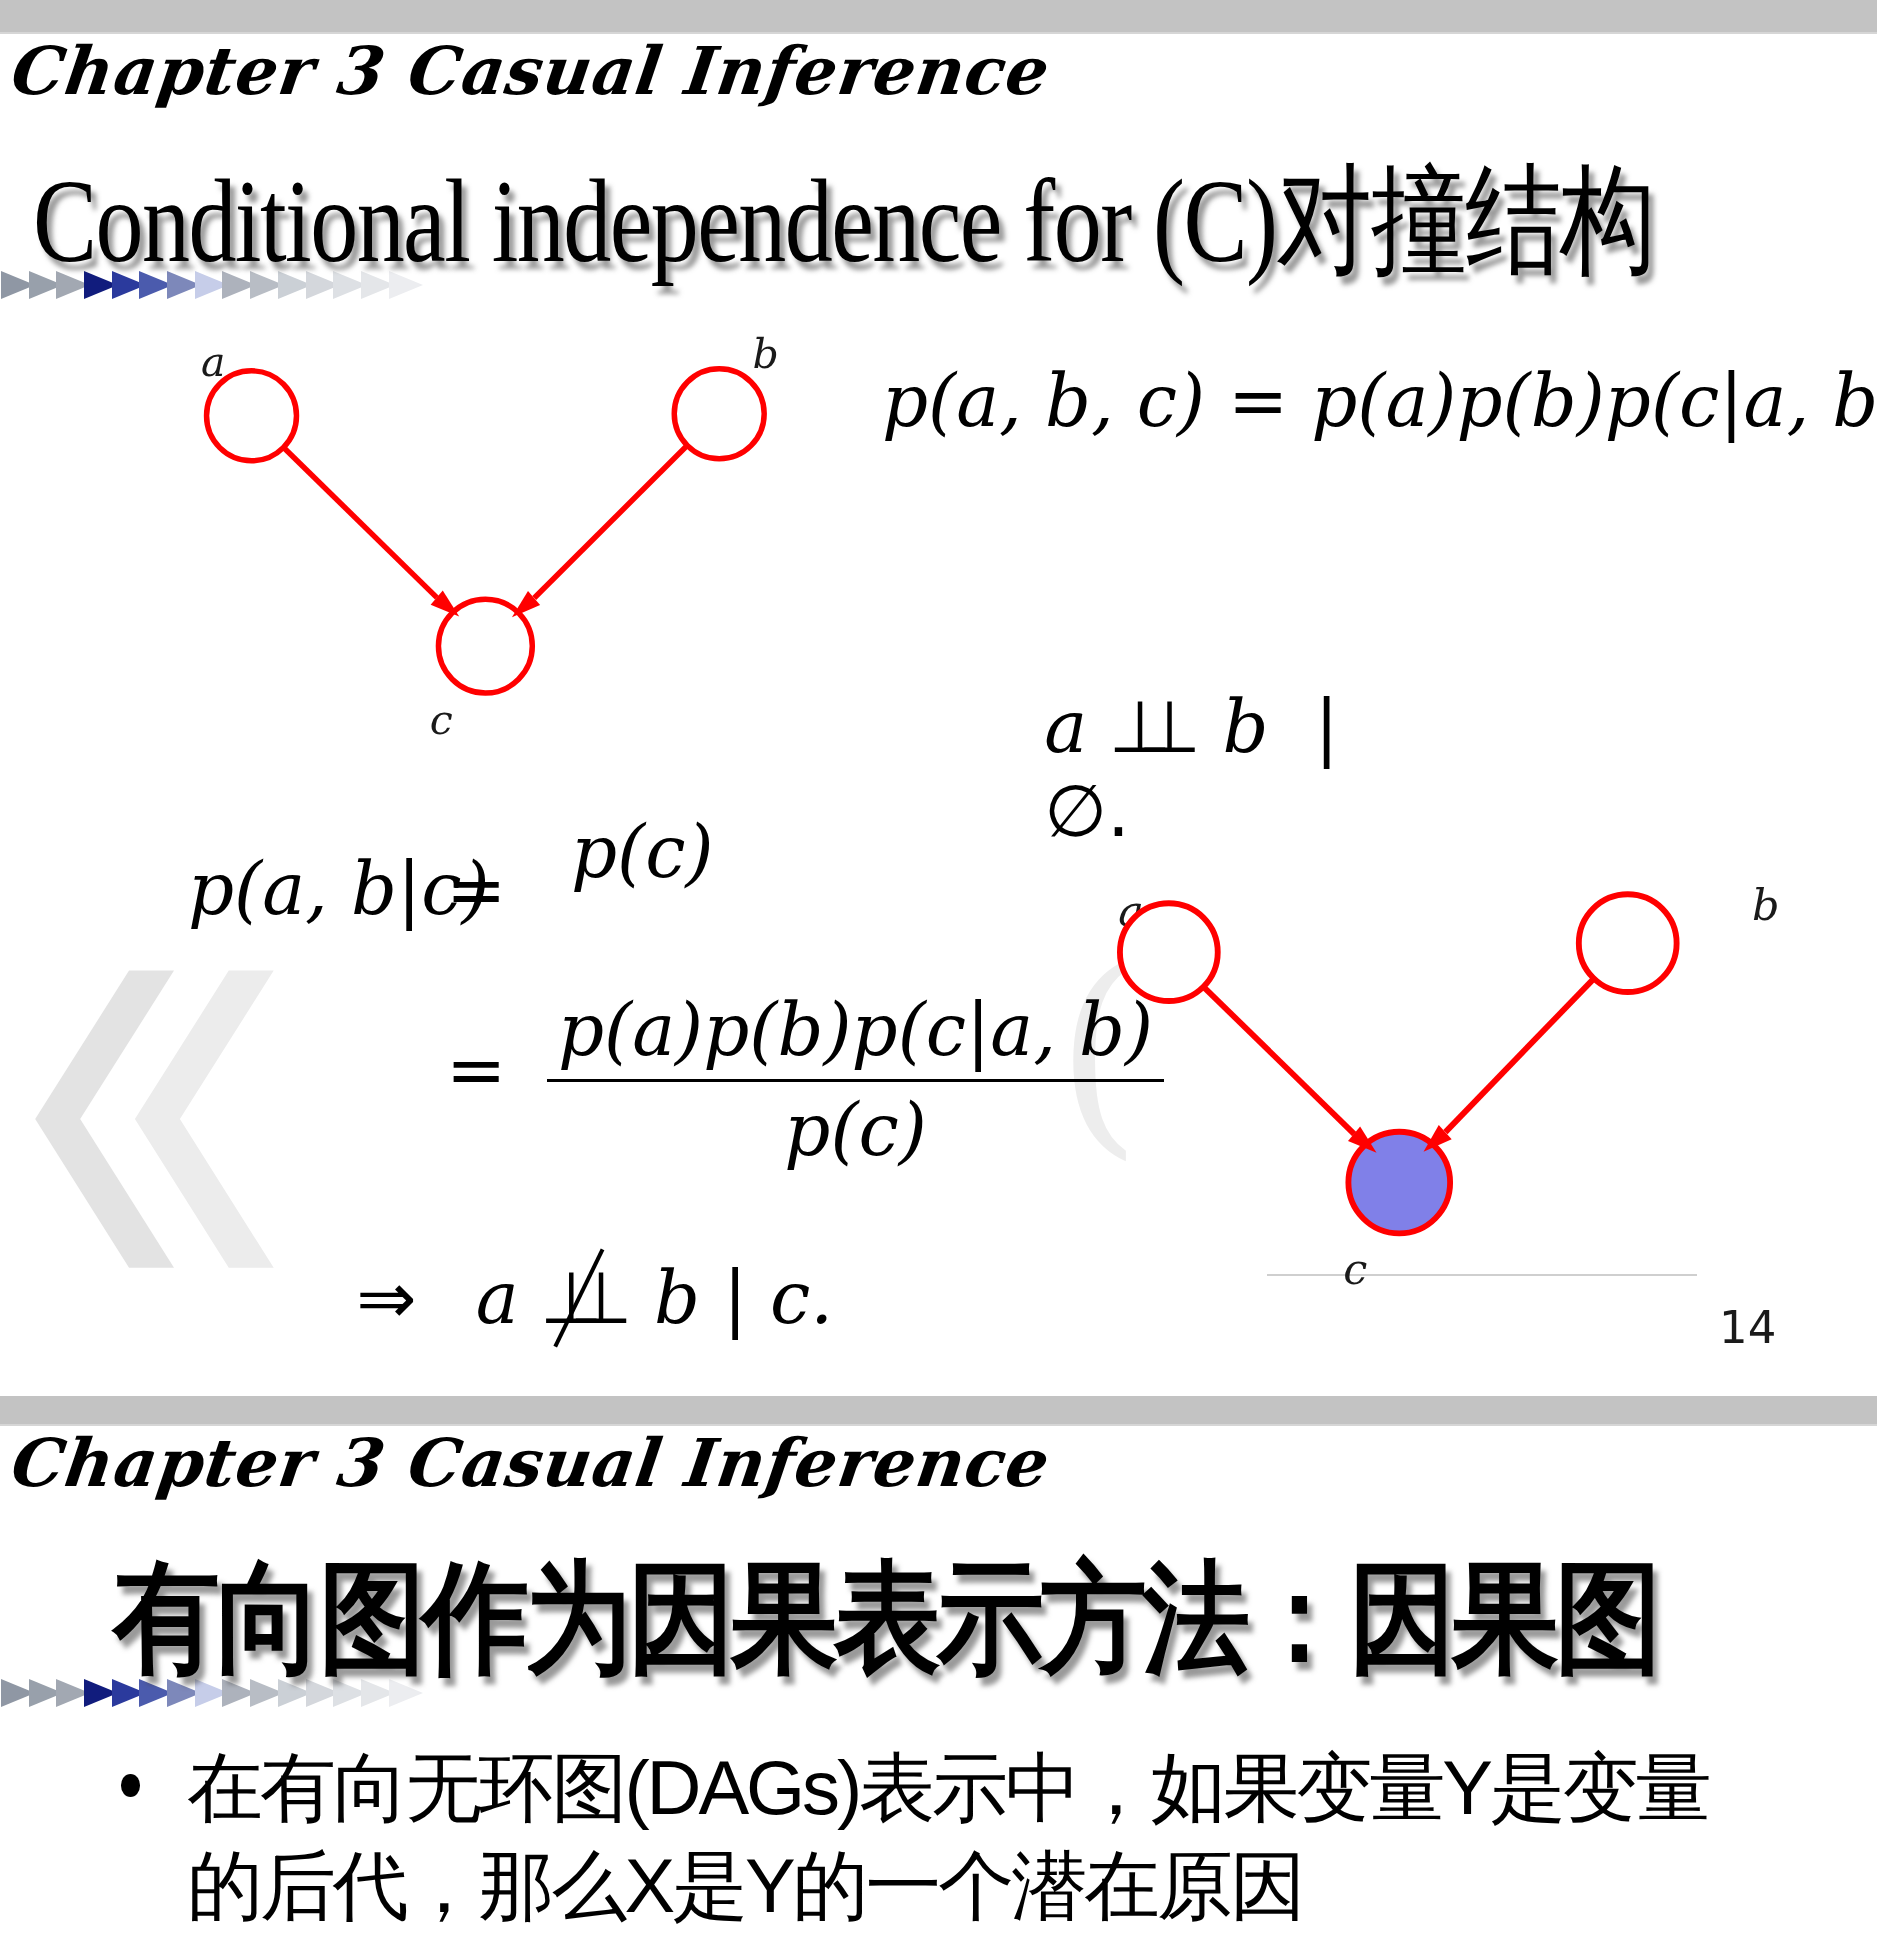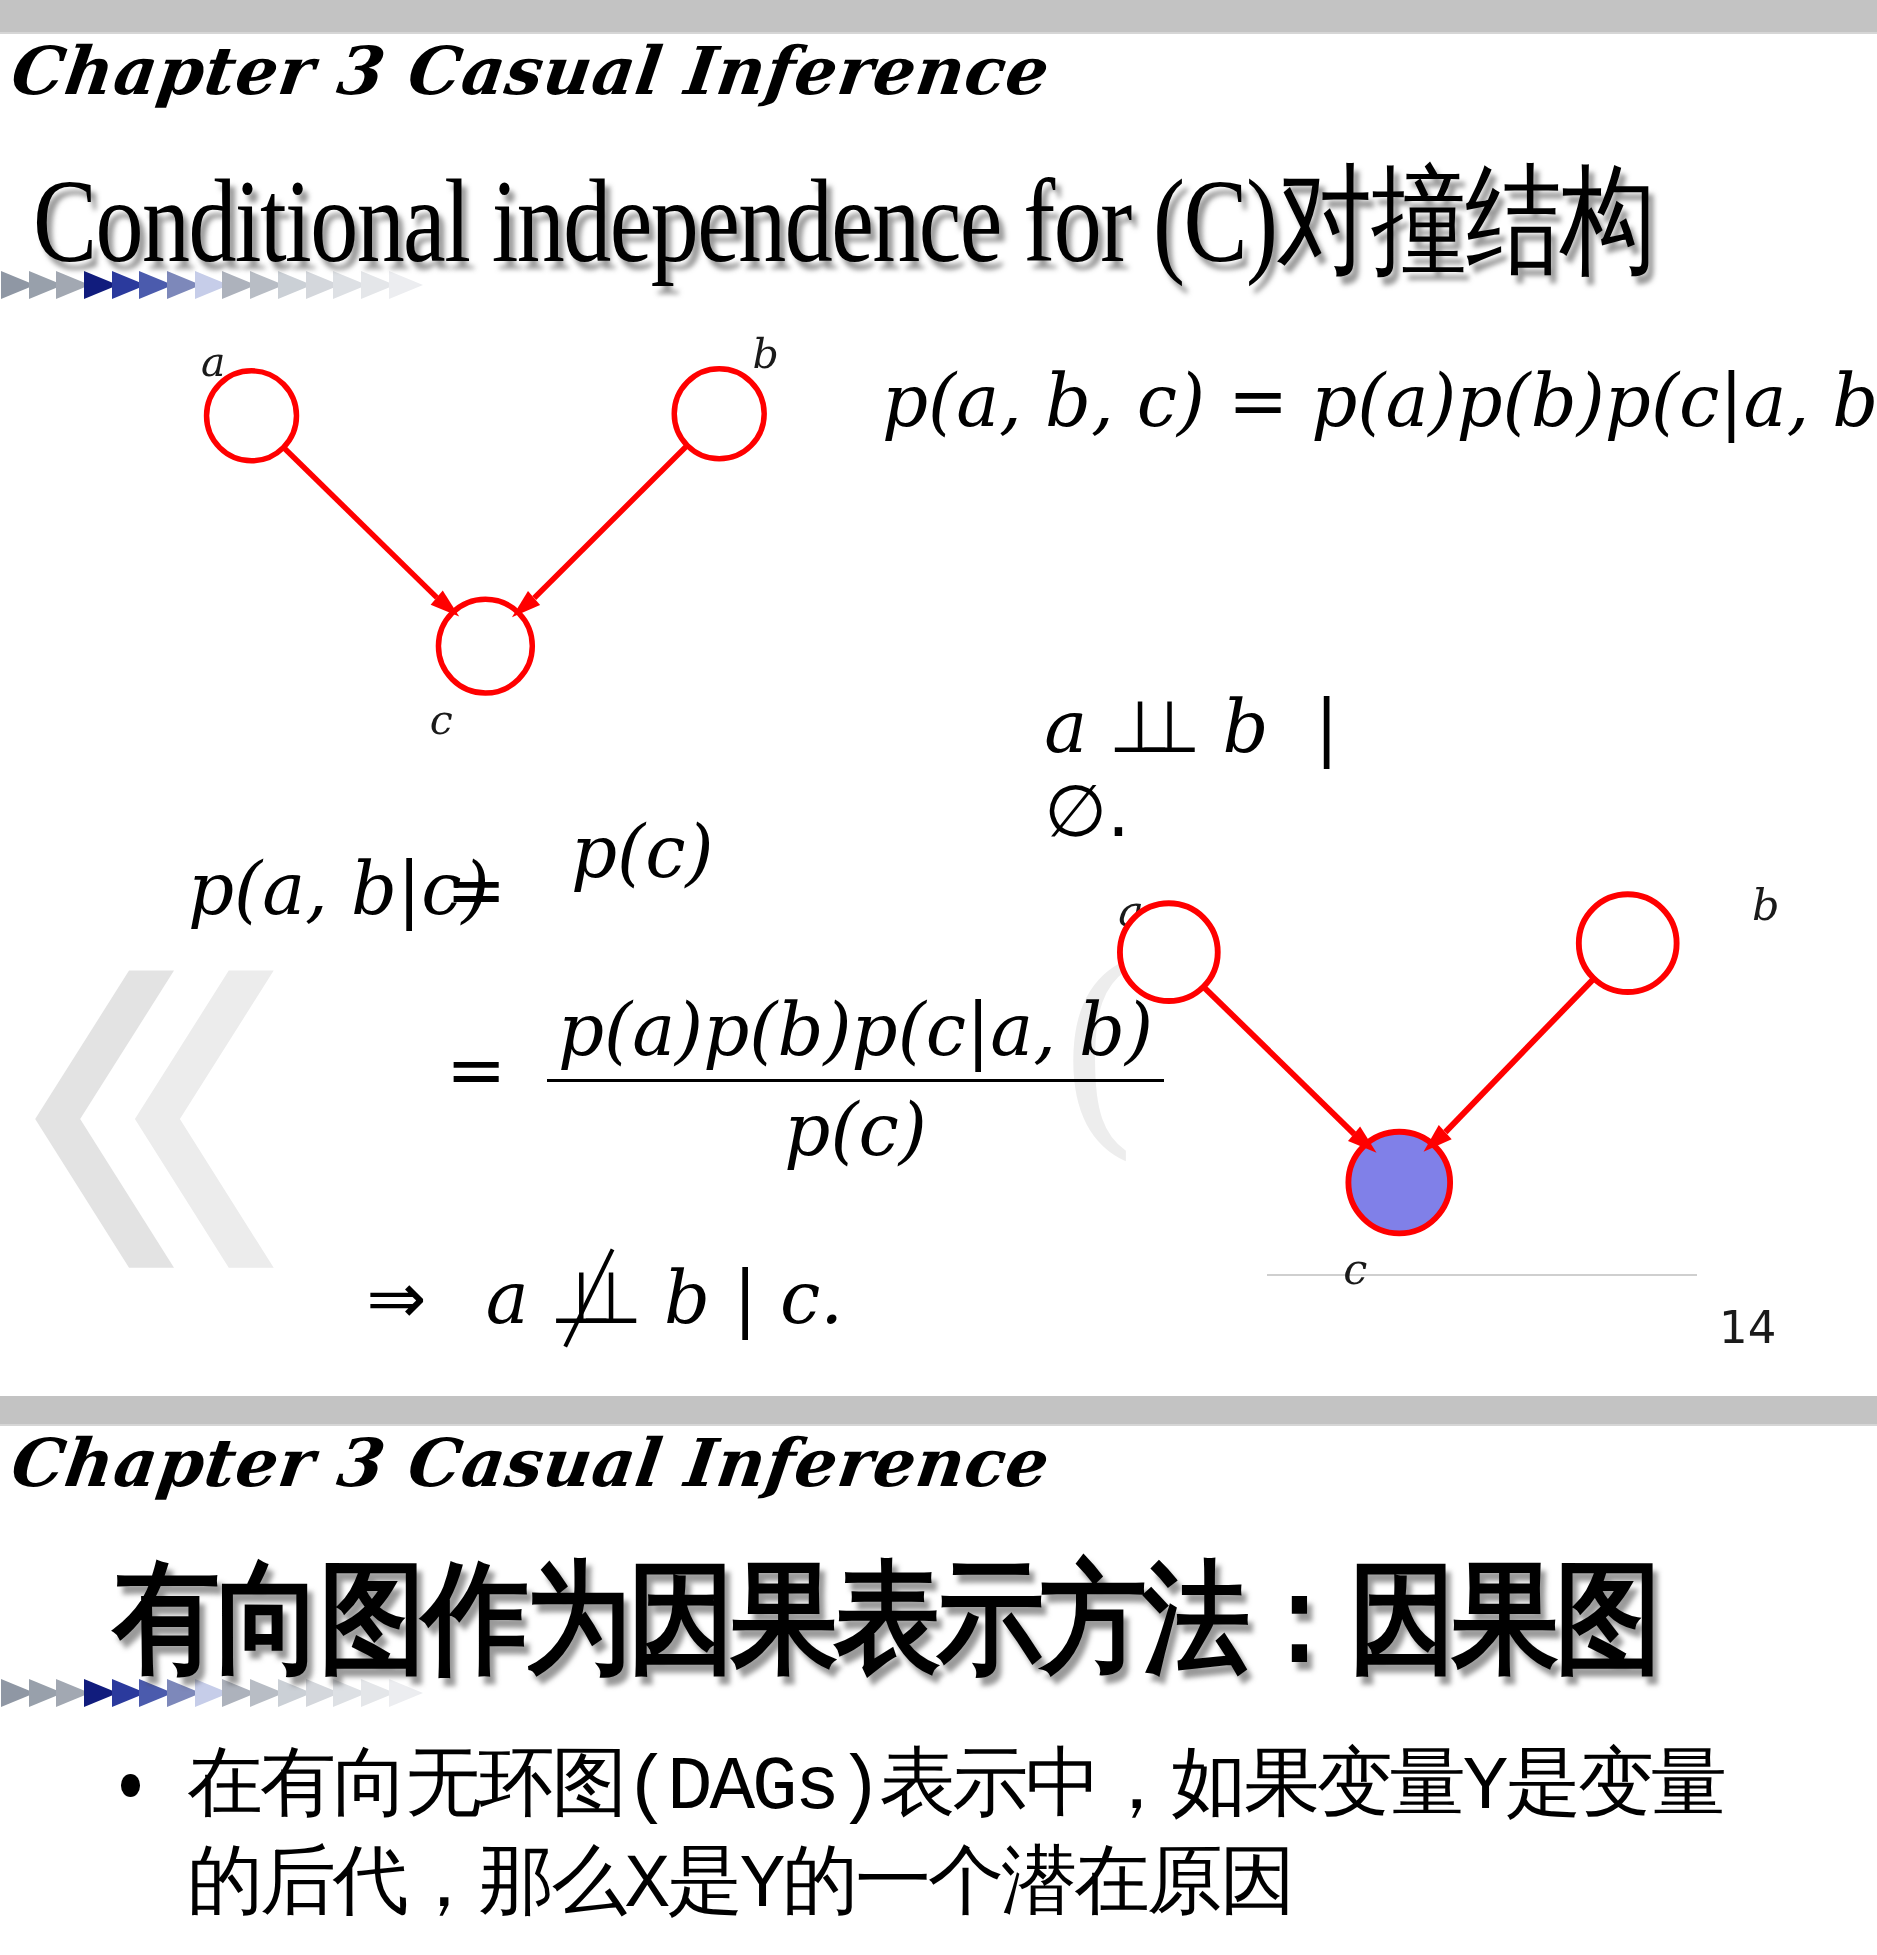--- a/index.html
+++ b/index.html
@@ -66,21 +66,21 @@
   .pagenum{position:absolute;z-index:2;font-family:"DejaVu Sans","Liberation Sans",sans-serif;
       font-size:45px;color:#1a1a1a;}
   #pagenum14{left:1719px;top:1269px;}
 
   #bullets{position:absolute;left:117px;top:315px;width:1674px;z-index:2;
       list-style:none;margin:0;padding:0;}
   .bullet{position:relative;padding-left:70px;}
   .bullet .dot{position:absolute;left:3.9px;top:35px;width:19.6px;height:23px;
       border-radius:50%;}
   .bline{font-size:76px;line-height:98px;letter-spacing:-3.1px;white-space:nowrap;
-      font-family:Liberation Mono, monospace;}
+      font-family:Liberation Sans, sans-serif;}
 
   .wm{fill:#e3e3e3;}
   .wm2{fill:#ececec;}
   .wm-line{stroke:#e2e2e2;stroke-width:5;fill:none;}
   .wm-chev{fill:#dcdcdc;}
   .wm-chev2{fill:#e6e6e6;}
   .paren-wm{position:absolute;left:1056px;top:892px;z-index:0;color:#ededed;
       font-size:219px;font-family:"DejaVu Serif",serif;}
 </style>
 </head>
@@ -142,21 +142,21 @@
     </div>
     <div class="math content sy" style="left:446px;top:815px;font-style:normal">=</div>
     <div class="frac content" style="left:571px;top:772px">
       <div class="den">p(c)</div>
     </div>
     <div class="math content sy" style="left:446px;top:995px;font-style:normal">=</div>
     <div class="frac content" style="left:547px;top:956px">
       <div class="num">p(a)p(b)p(c|a, b)</div>
       <div class="den">p(c)</div>
     </div>
-    <div class="math content" style="left:229px;top:1140px">
+    <div class="math content" style="left:219px;top:1140px">
       <span class="sy implies">⇒</span><span>a</span><span class="ind notind"><span>⊥⊥</span></span><span>b | c.</span>
     </div>
 
     <div class="fig2-underline"></div>
     <svg class="figure" style="left:1087px;top:802px" width="763" height="489" viewBox="0 0 1950 1250">
       <text x="80" y="235" font-size="110">a</text>
       <text x="1700" y="220" font-size="110">b</text>
       <text x="655" y="1150" font-size="110">c</text>
       <circle class="nodefill" cx="209" cy="302" r="125" stroke-width="15"></circle>
       <circle class="nodefill" cx="1382" cy="279" r="125" stroke-width="15"></circle>

